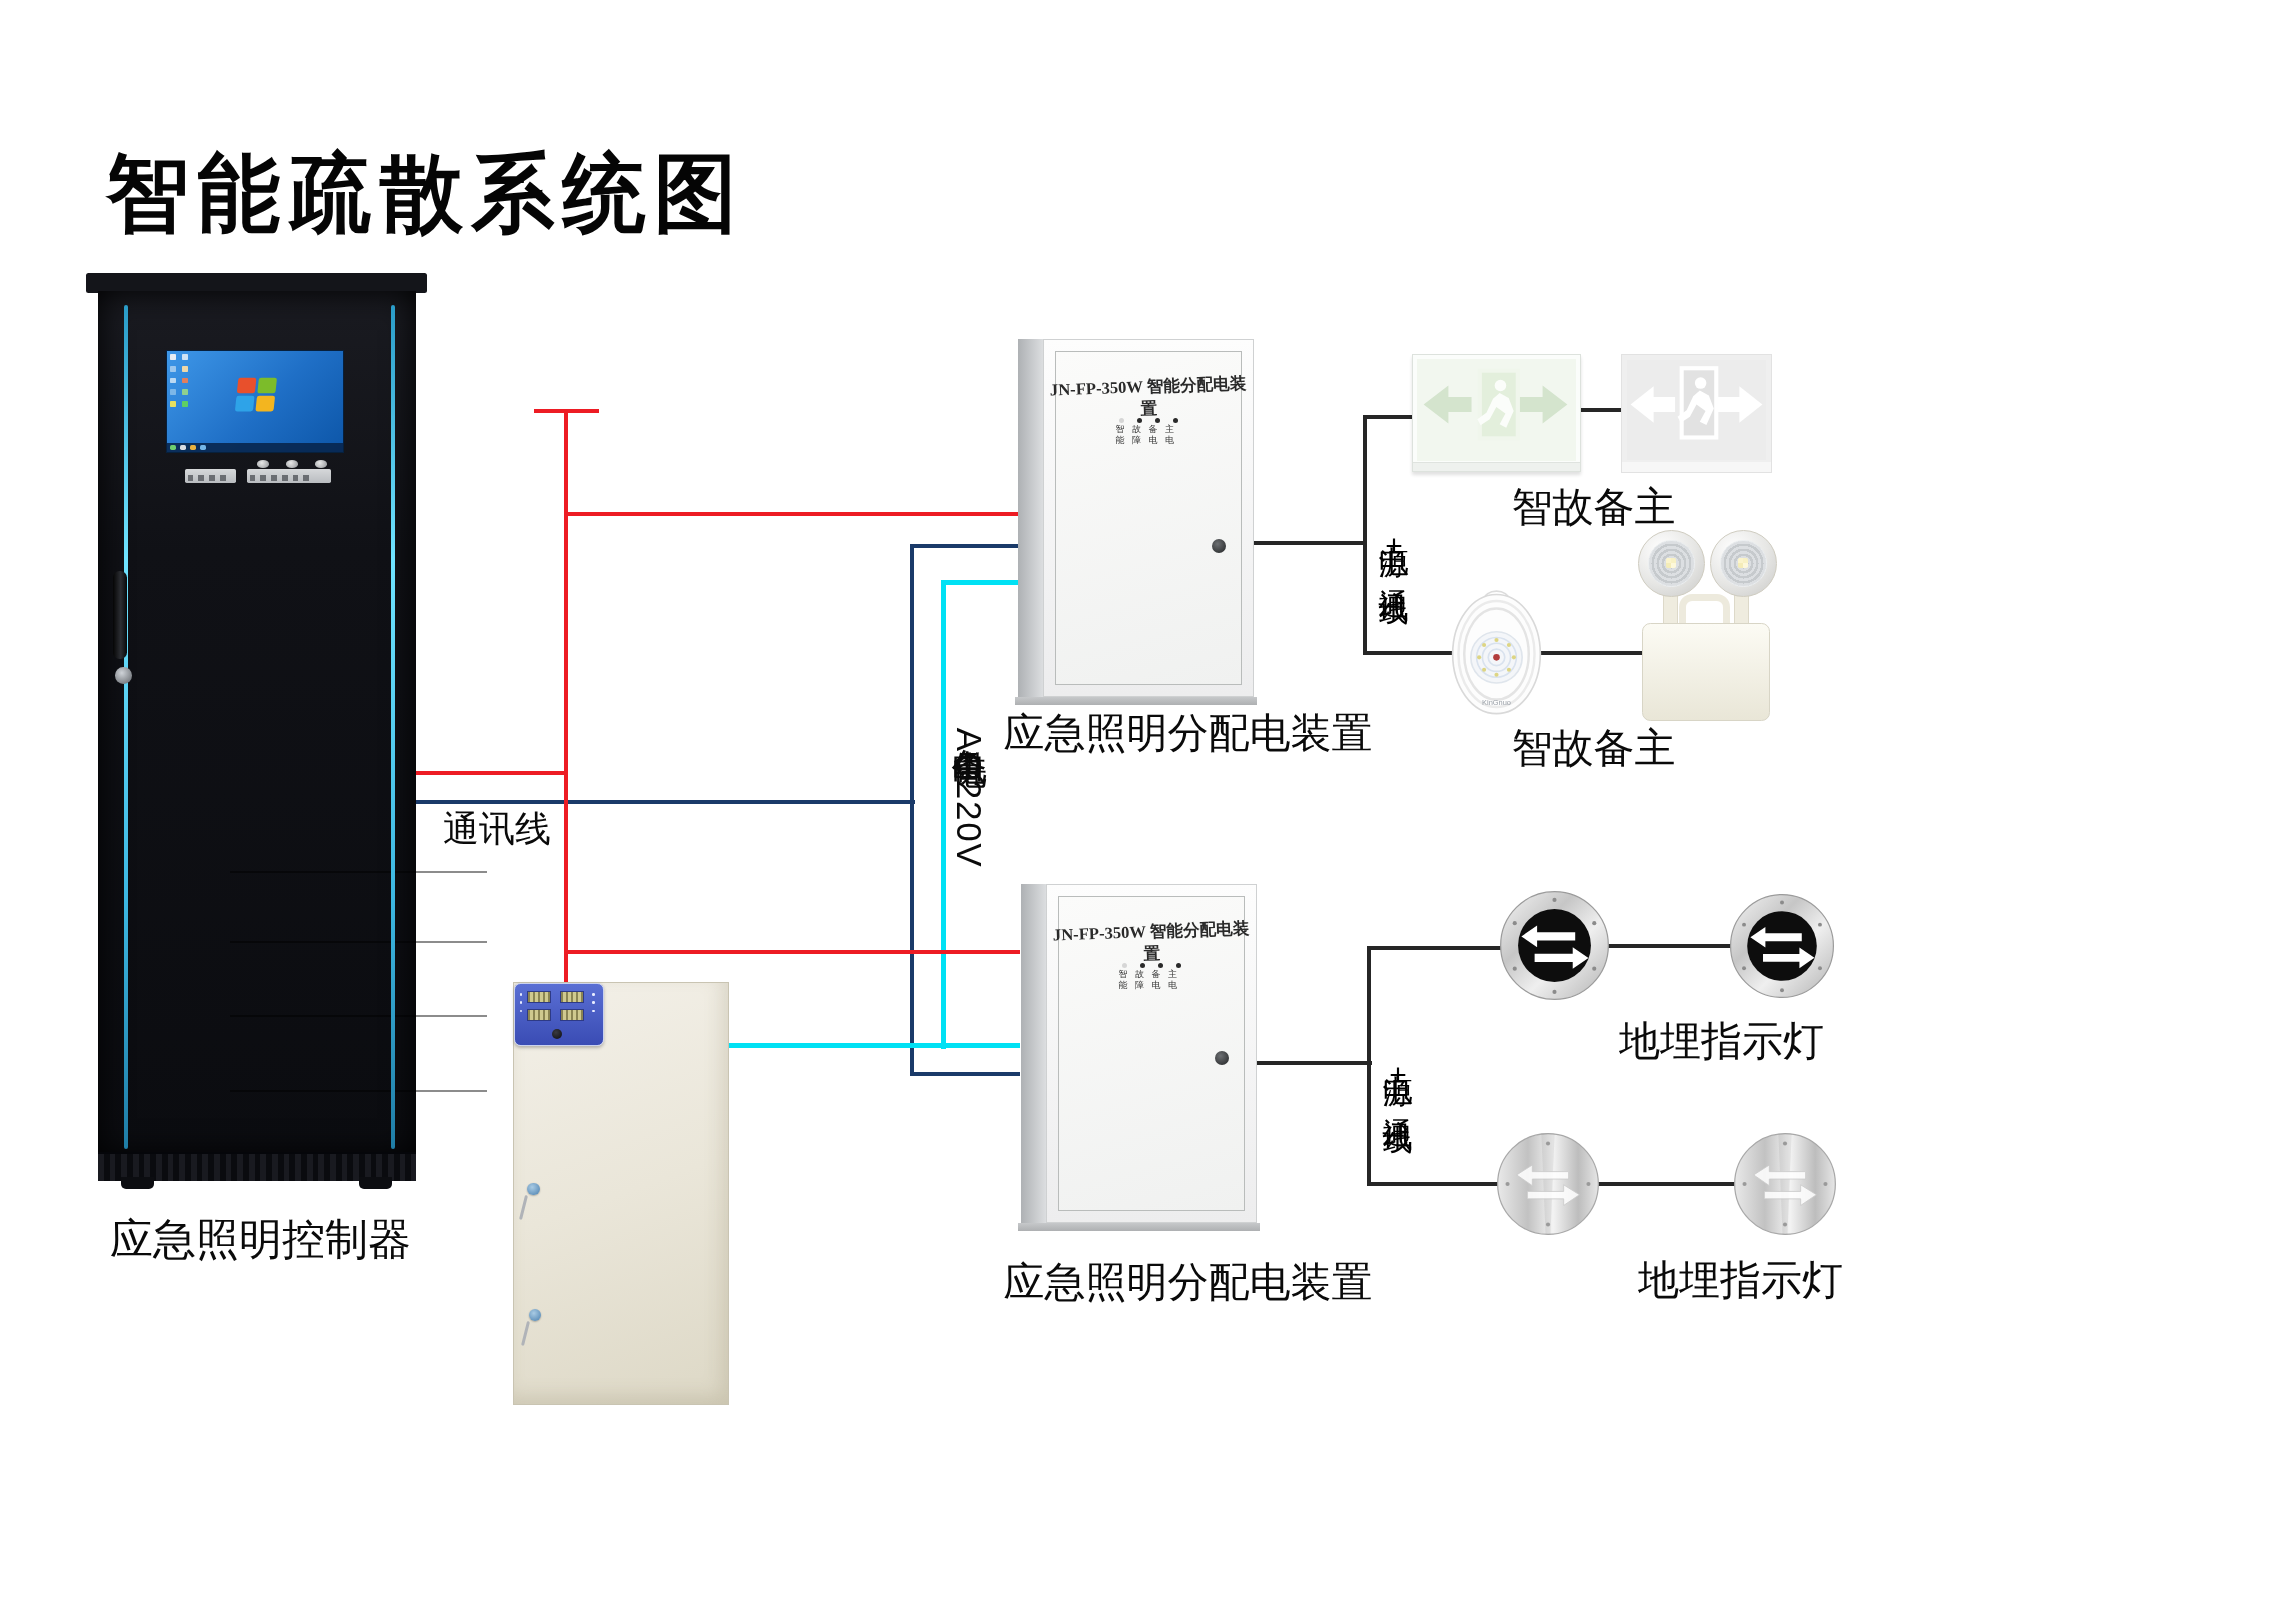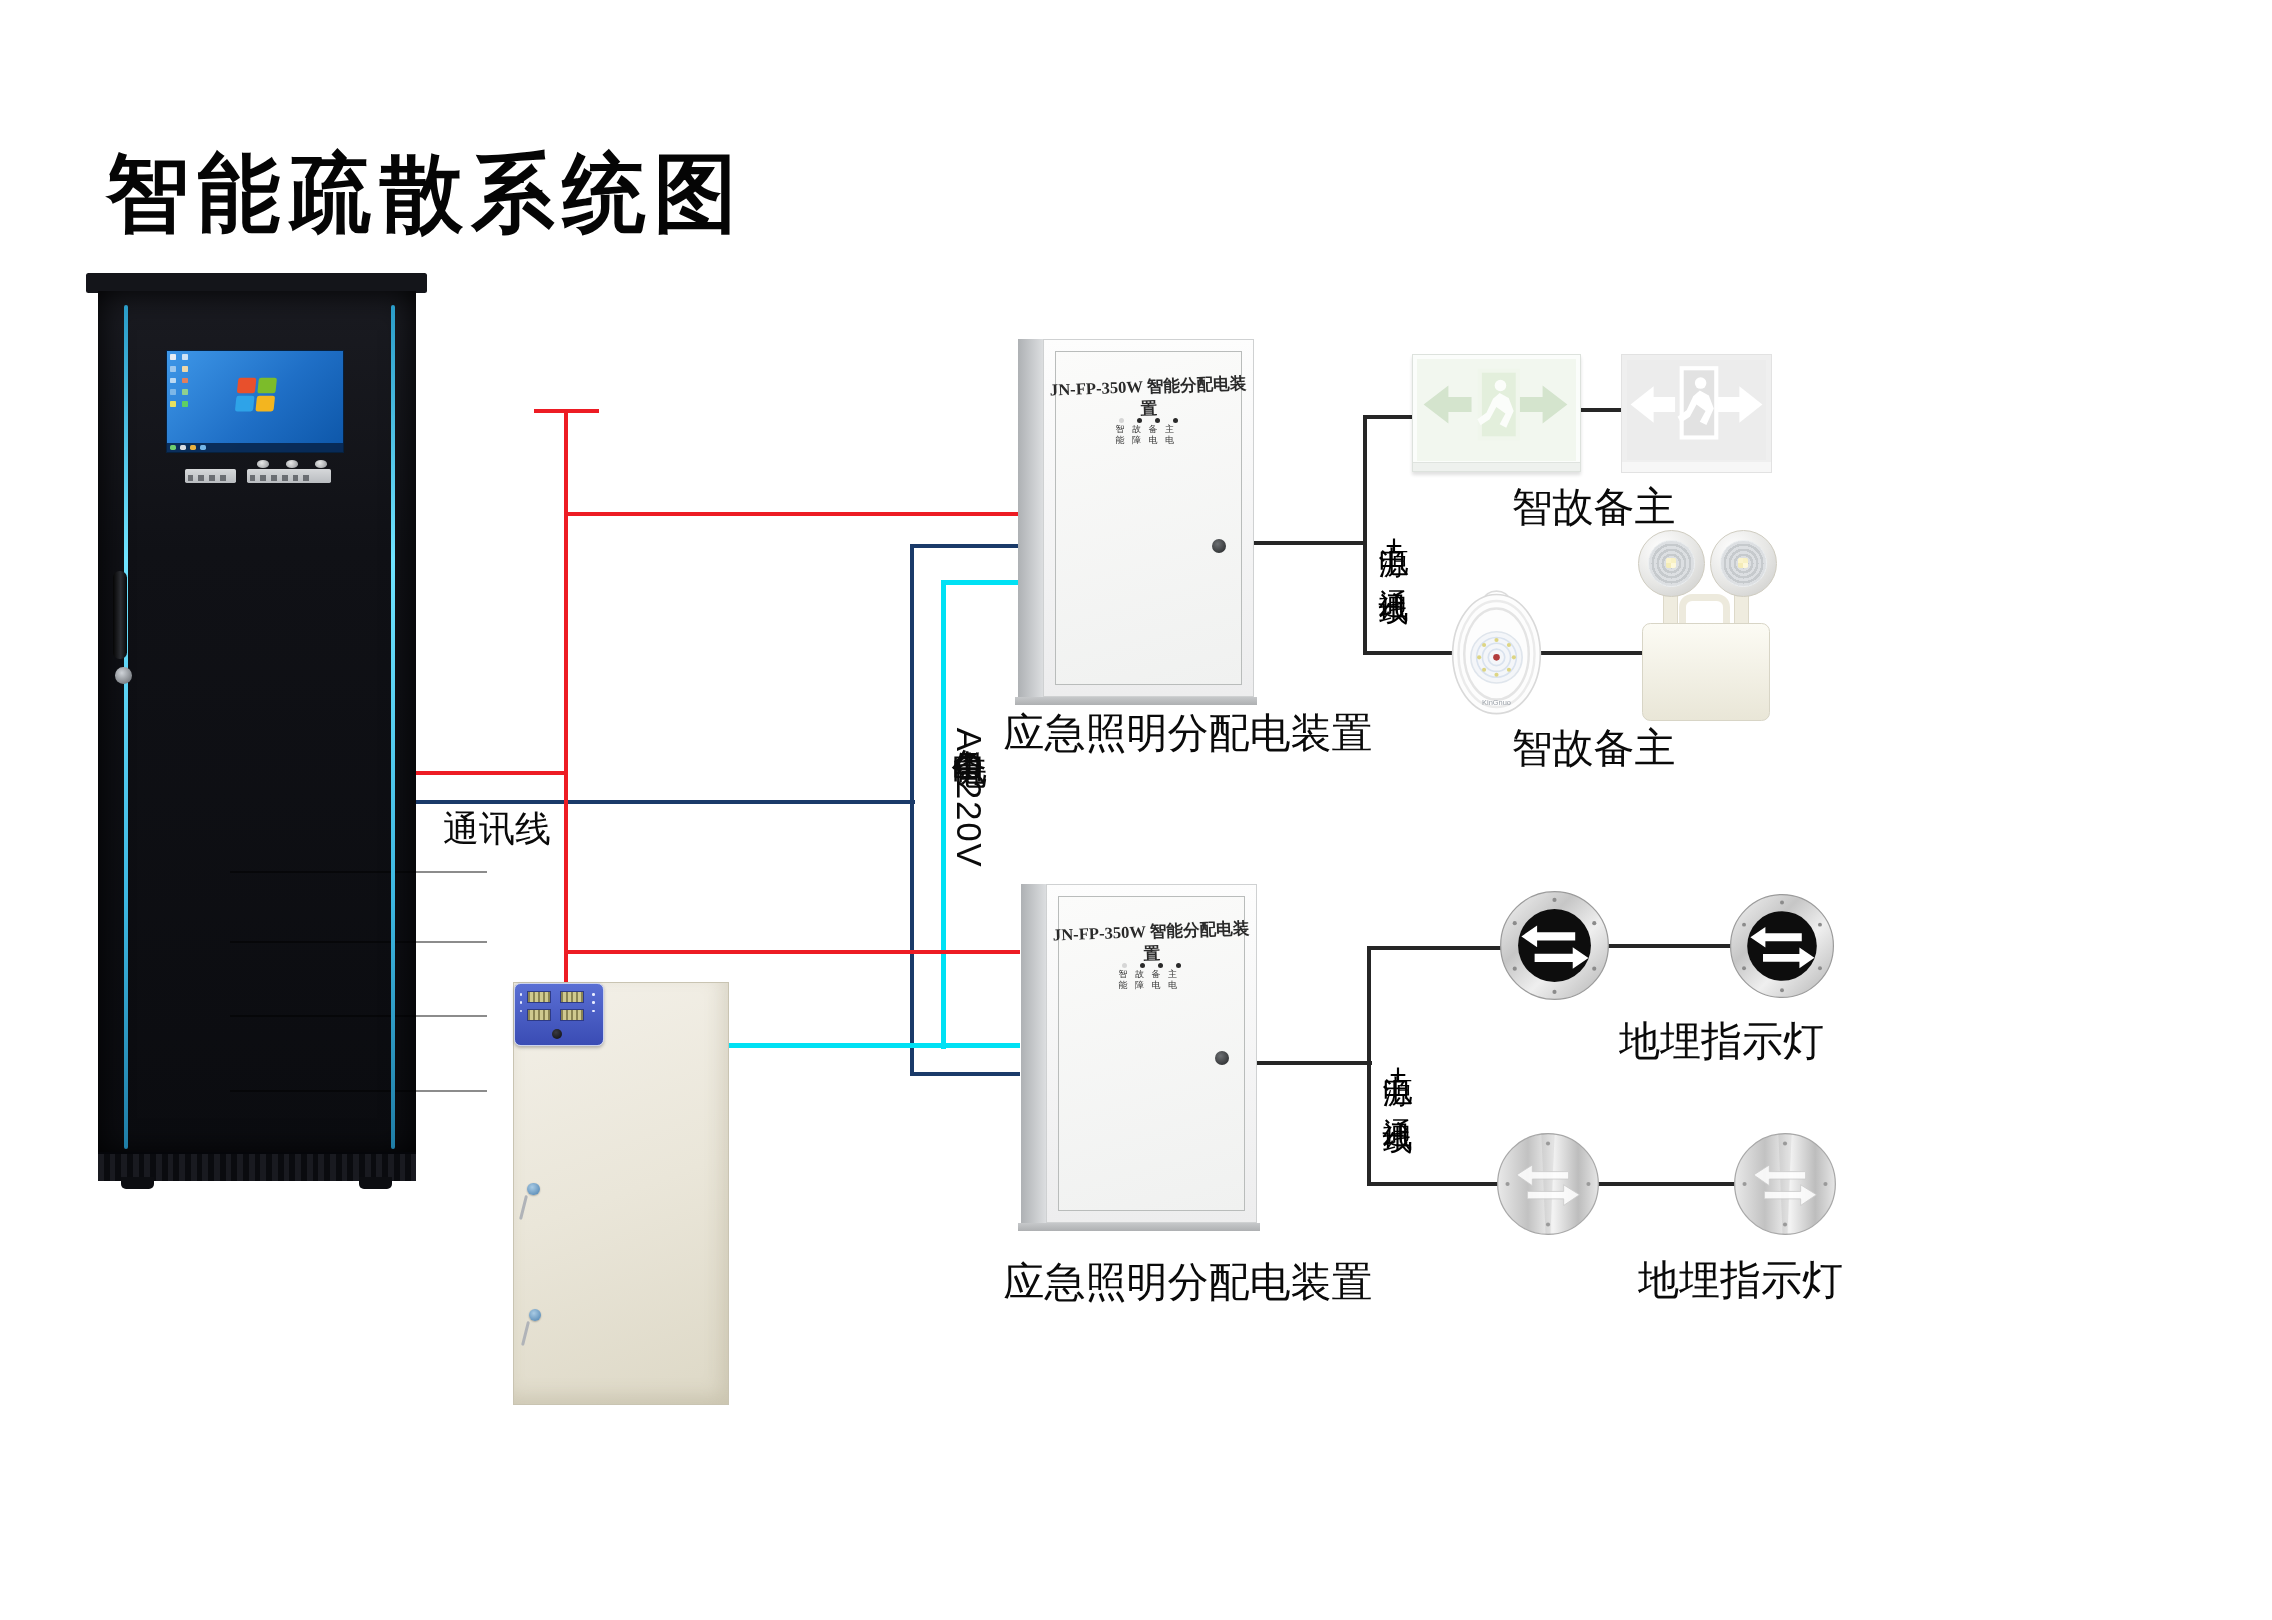--- a/index.html
+++ b/index.html
@@ -205,20 +205,21 @@
   <div class="abs cab-btn" style="left:257px;"></div>
   <div class="abs cab-btn" style="left:286px;"></div>
   <div class="abs cab-btn" style="left:315px;"></div>
   <div class="abs cab-pad" style="left:185px;width:51px;"><span class="pad-key"></span><span class="pad-key"></span><span class="pad-key"></span><span class="pad-key"></span></div>
   <div class="abs cab-pad" style="left:247px;width:84px;"><span class="pad-key"></span><span class="pad-key"></span><span class="pad-key"></span><span class="pad-key"></span><span class="pad-key"></span><span class="pad-key"></span></div>
   <div class="abs cab-handle"></div>
   <div class="abs cab-lock"></div>
   <div class="abs cab-vent"></div>
   <div class="abs cab-foot" style="left:121px;"></div>
   <div class="abs cab-foot" style="left:359px;"></div>
+  <div class="lbl f52" style="left:95px;top:1215px;width:331px;">应急照明控制器</div>
 
   <div class="abs psu">
     <div class="psu-panel">
       <span class="psu-disp" style="left:13.2px;top:7.5px;"></span>
       <span class="psu-disp" style="left:46px;top:7.5px;"></span>
       <span class="psu-disp" style="left:13.2px;top:26px;"></span>
       <span class="psu-disp" style="left:46px;top:26px;"></span>
       <span class="psu-dot" style="left:5.8px;top:10px;"></span>
       <span class="psu-dot" style="left:5.8px;top:18px;"></span>
       <span class="psu-dot" style="left:5.8px;top:26.5px;"></span>

